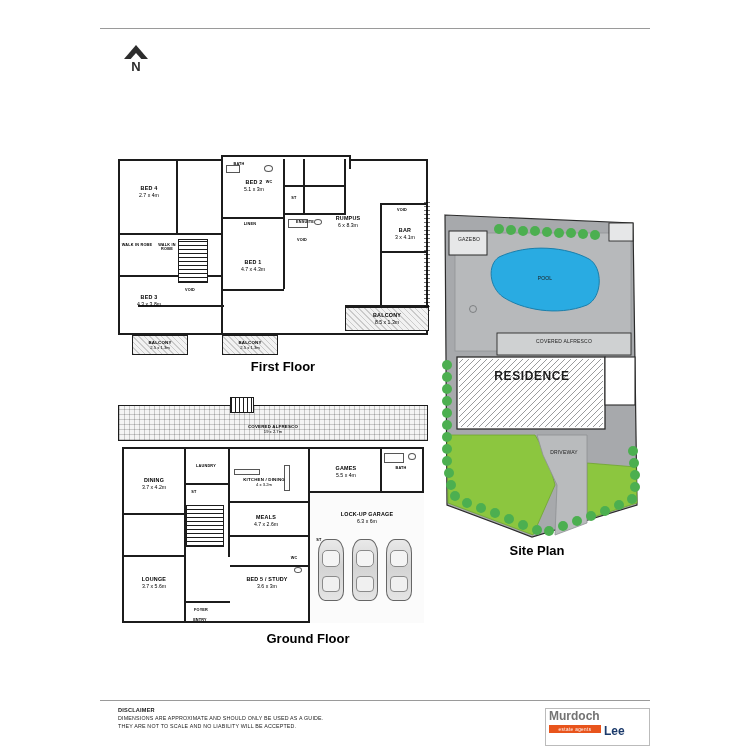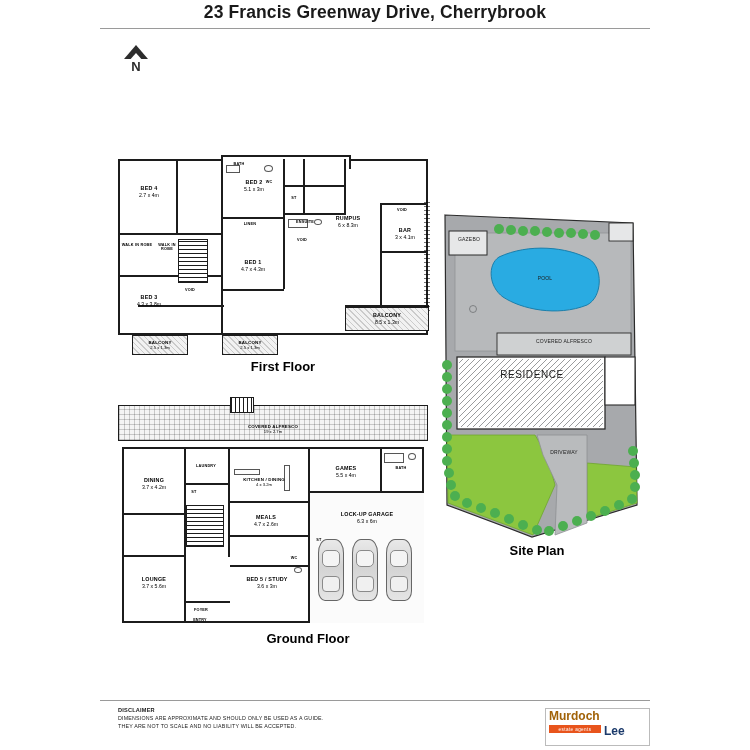--- a/index.html
+++ b/index.html
@@ -193,22 +193,22 @@
   }
   #site-svg { position: absolute; left: 0; top: 0; }
   .site-label {
     position: absolute;
     font-size: 5px;
     letter-spacing: .2px;
     text-align: center;
     color: #1c1c1c;
   }
   .site-label.big {
-    font-size: 10px;
-    font-weight: normal;
+    font-size: 12px;
+    font-weight: bold;
     letter-spacing: .6px;
   }
 
   
   #disclaimer {
     position: absolute;
     left: 118px;
     top: 706px;
     width: 320px;
     font-size: 5.3px;
@@ -230,21 +230,21 @@
     height: 38px;
     background: #ffffff;
     border: 1px solid #bbb;
     box-sizing: border-box;
   }
   #logo .lmain {
     position: absolute;
     left: 0; top: 0;
     width: 103px;
     height: 15px;
-    color: #a16207;
+    color: #737373;
     font-size: 12px;
     font-weight: bold;
     padding-left: 3px;
     box-sizing: border-box;
   }
   #logo .lsub {
     position: absolute;
     left: 3px;
     top: 16px;
     width: 52px;
@@ -264,21 +264,20 @@
     color: #1b3a6b;
     font-size: 12px;
     font-weight: bold;
   }
 </style>
 </head>
 <body>
 
 <div class="page">
 
-  <div id="title">23 Francis Greenway Drive, Cherrybrook</div>
   <div class="hrule" id="rule-top"></div>
 
   <div id="north">
     <div class="arrow"></div>
     <div class="arrow-cut"></div>
     <div class="nletter">N</div>
   </div>
 
   <div class="plan" id="first-floor" style="left:118px; top:155px; width:320px; height:220px;">
 

